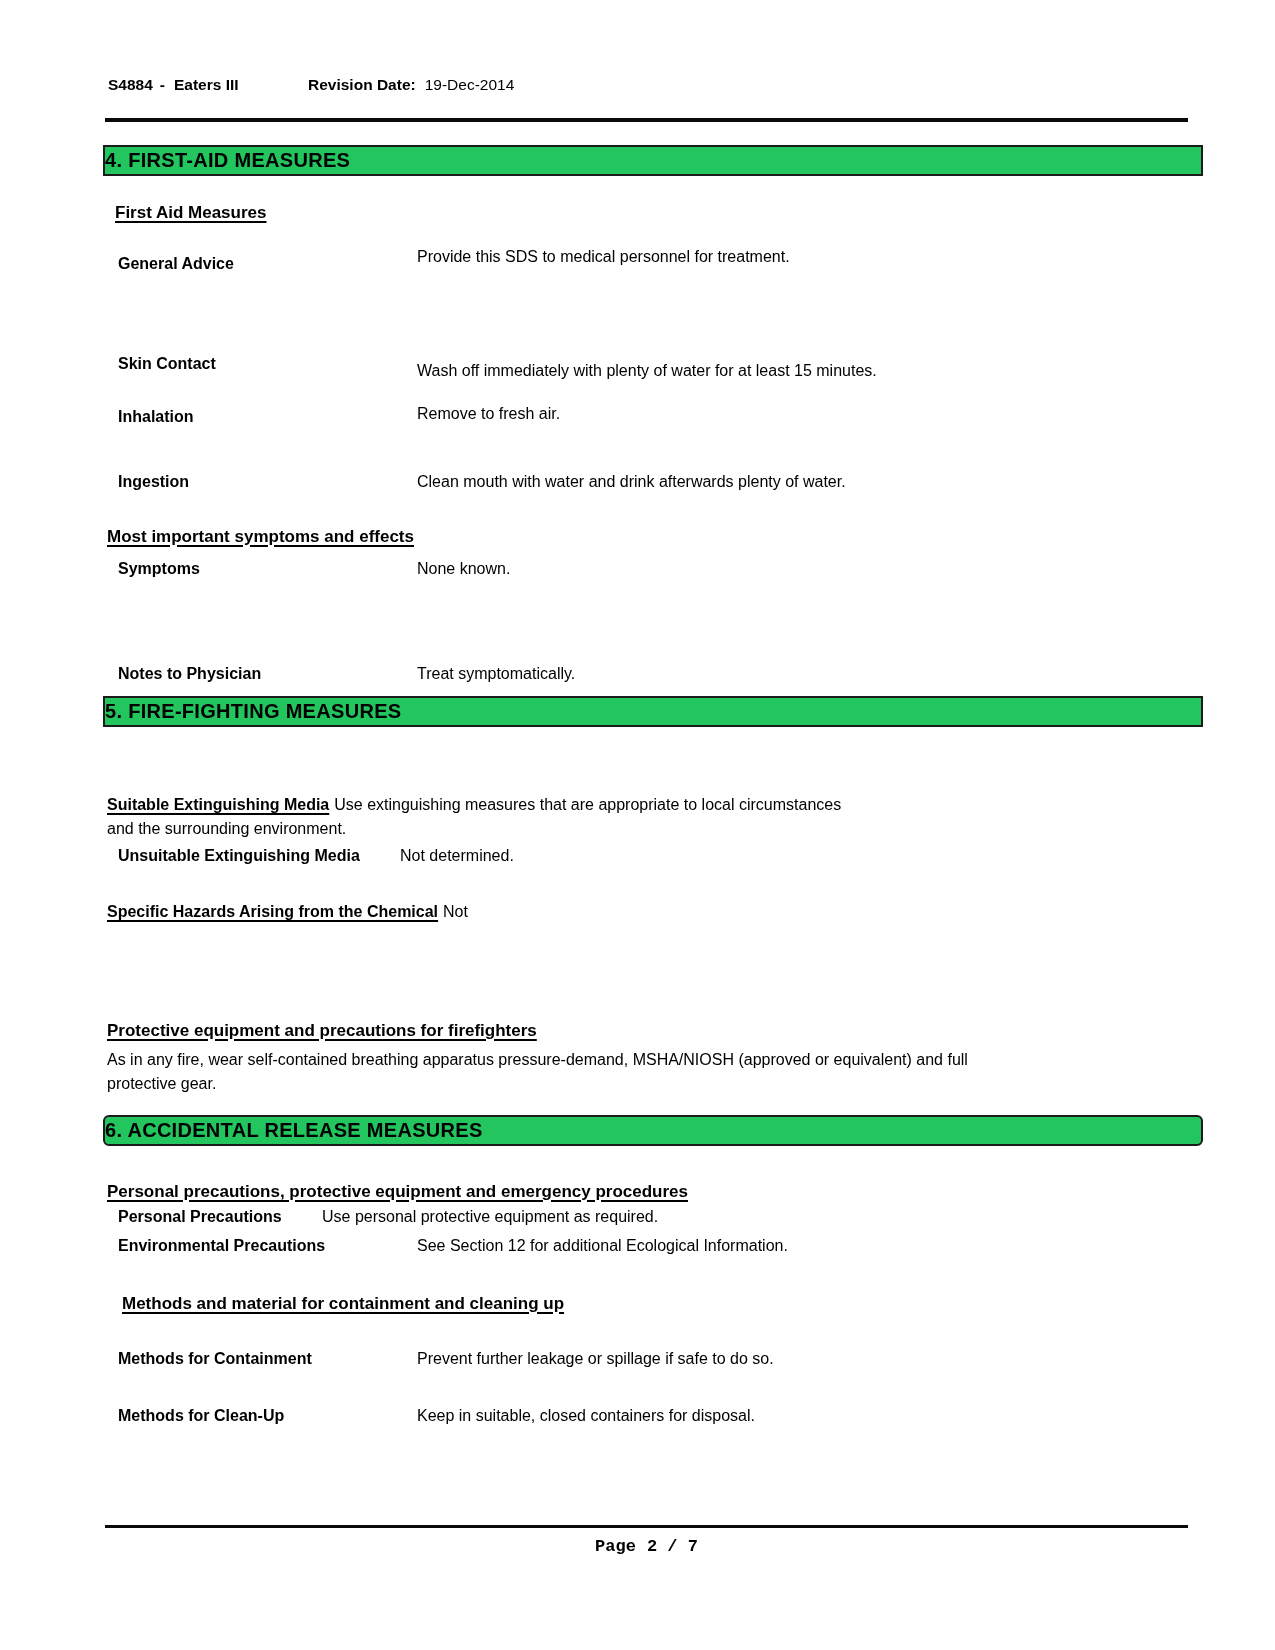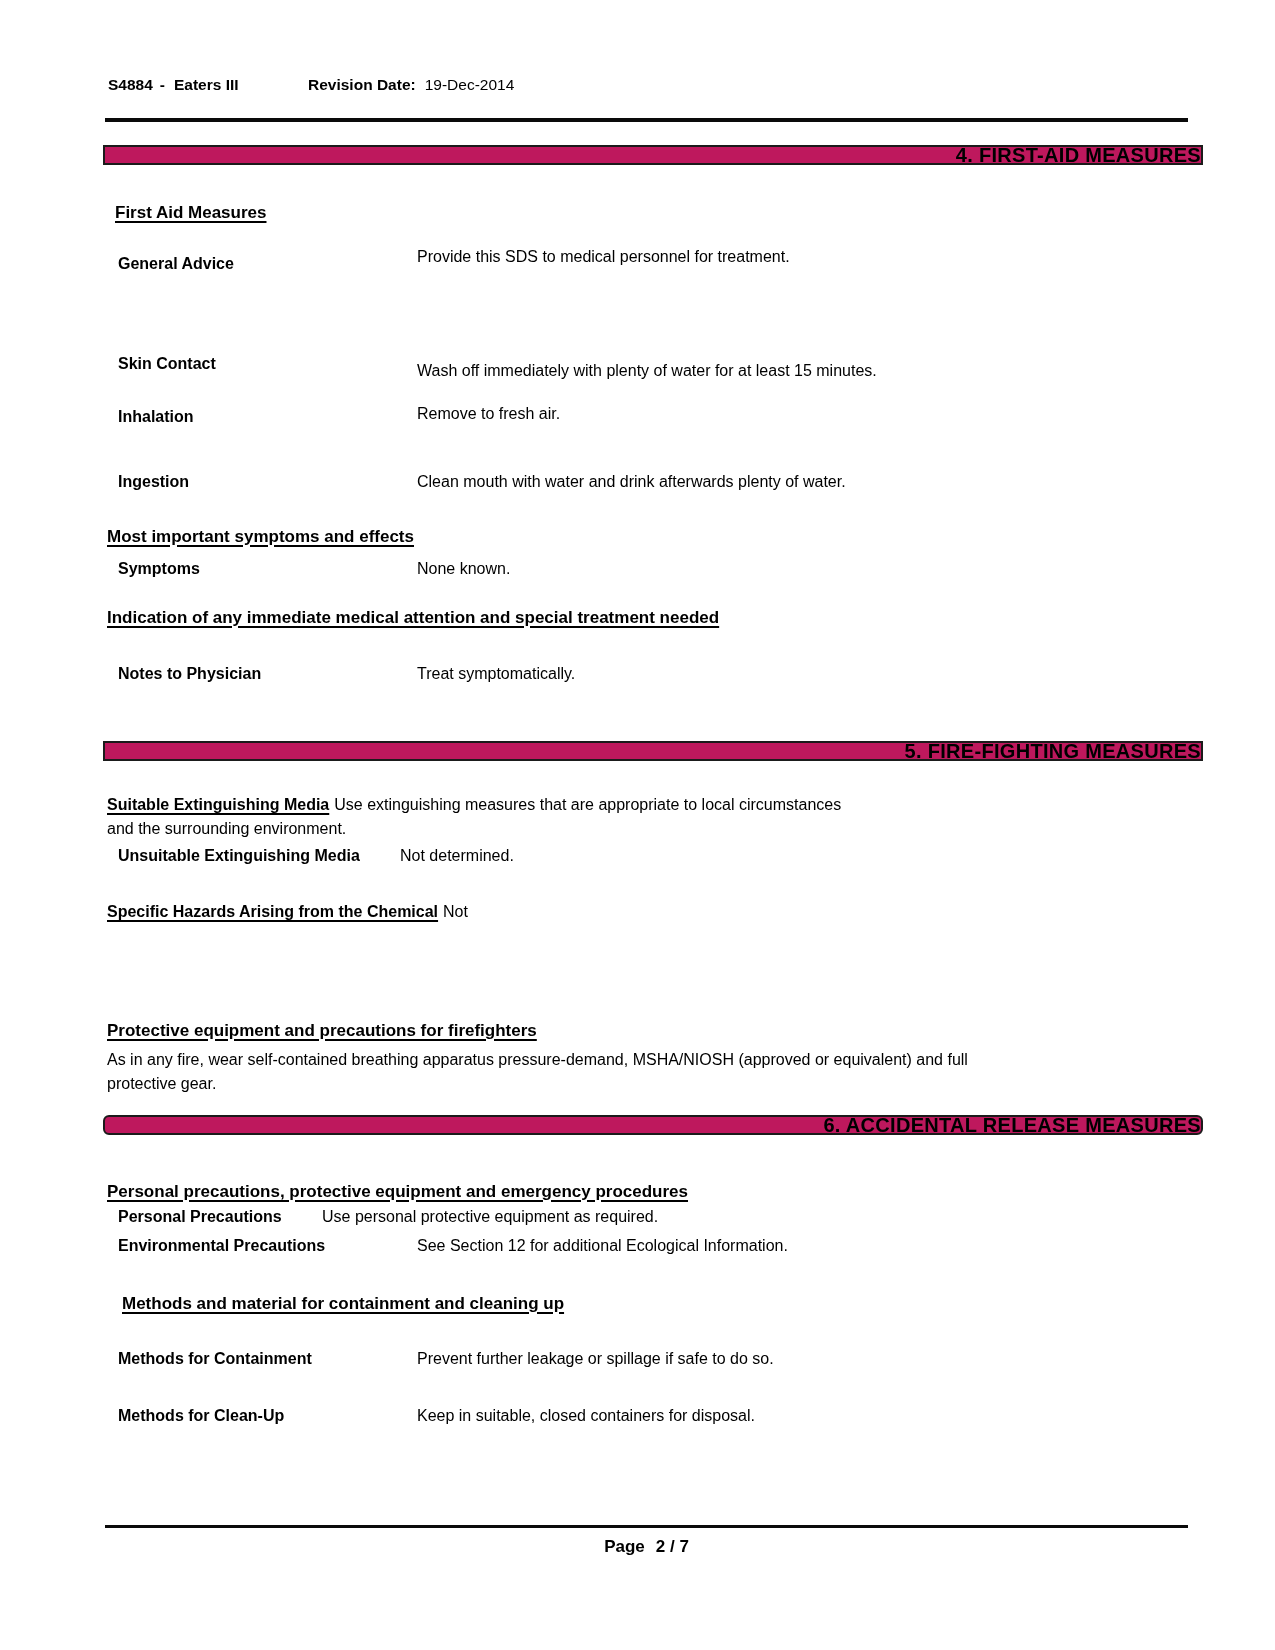--- a/index.html
+++ b/index.html
@@ -24,32 +24,32 @@
 
   .rule { background: #0a0a0a; }
   .rule-top { top: 118px; left: 105px; width: 1083px; height: 4px; }
   .rule-bottom { top: 1525px; left: 105px; width: 1083px; height: 3px; }
 
   
   .section-bar {
     position: absolute;
     left: 103px;
     width: 1100px;
-    height: 20px;
-    background: #be185d;
+    height: 31px;
+    background: #22c55e;
     border: 2px solid #1b1b1b;
     display: flex;
     align-items: center;
-    justify-content: flex-end;
+    justify-content: flex-start;
     font-weight: bold;
     font-size: 20px;
     letter-spacing: 0.3px;
   }
   .bar-s4 { top: 145px; }
-  .bar-s5 { top: 741px; padding-left: 39px; }
+  .bar-s5 { top: 696px; }
   .bar-s6 { top: 1115px; border-radius: 6px; }
 
   
   .gheading {
     position: absolute;
     left: 107px;
     font-weight: bold;
     font-size: 17px;
     text-decoration: underline;
     text-decoration-thickness: 2px;
@@ -105,20 +105,21 @@
   .after-ulab { margin-left: 5px; }
 
   
   .footer-page {
     top: 1537px;
     left: 105px;
     width: 1083px;
     text-align: center;
     font-weight: bold;
     font-size: 17px;
+    font-family: Liberation Mono, monospace;
   }
   .footer-page .num { margin-left: 11px; }
 </style>
 </head>
 <body>
 
 <div class="page">
 
   <div class="abs doc-header">
     <span>S4884</span><span class="dash">-</span><span>Eaters III</span>
@@ -155,21 +156,20 @@
     <span class="value">Clean mouth with water and drink afterwards plenty of water.</span>
   </div>
 
   <div class="gheading h-symptoms">Most important symptoms and effects</div>
 
   <div class="frow r-symptoms">
     <span class="label">Symptoms</span>
     <span class="value">None known.</span>
   </div>
 
-  <div class="gheading h-indication">Indication of any immediate medical attention and special treatment needed</div>
 
   <div class="frow r-notes">
     <span class="label">Notes to Physician</span>
     <span class="value">Treat symptomatically.</span>
   </div>
 
   <div class="section-bar bar-s5">
     <span>5. FIRE-FIGHTING MEASURES</span>
   </div>
 

